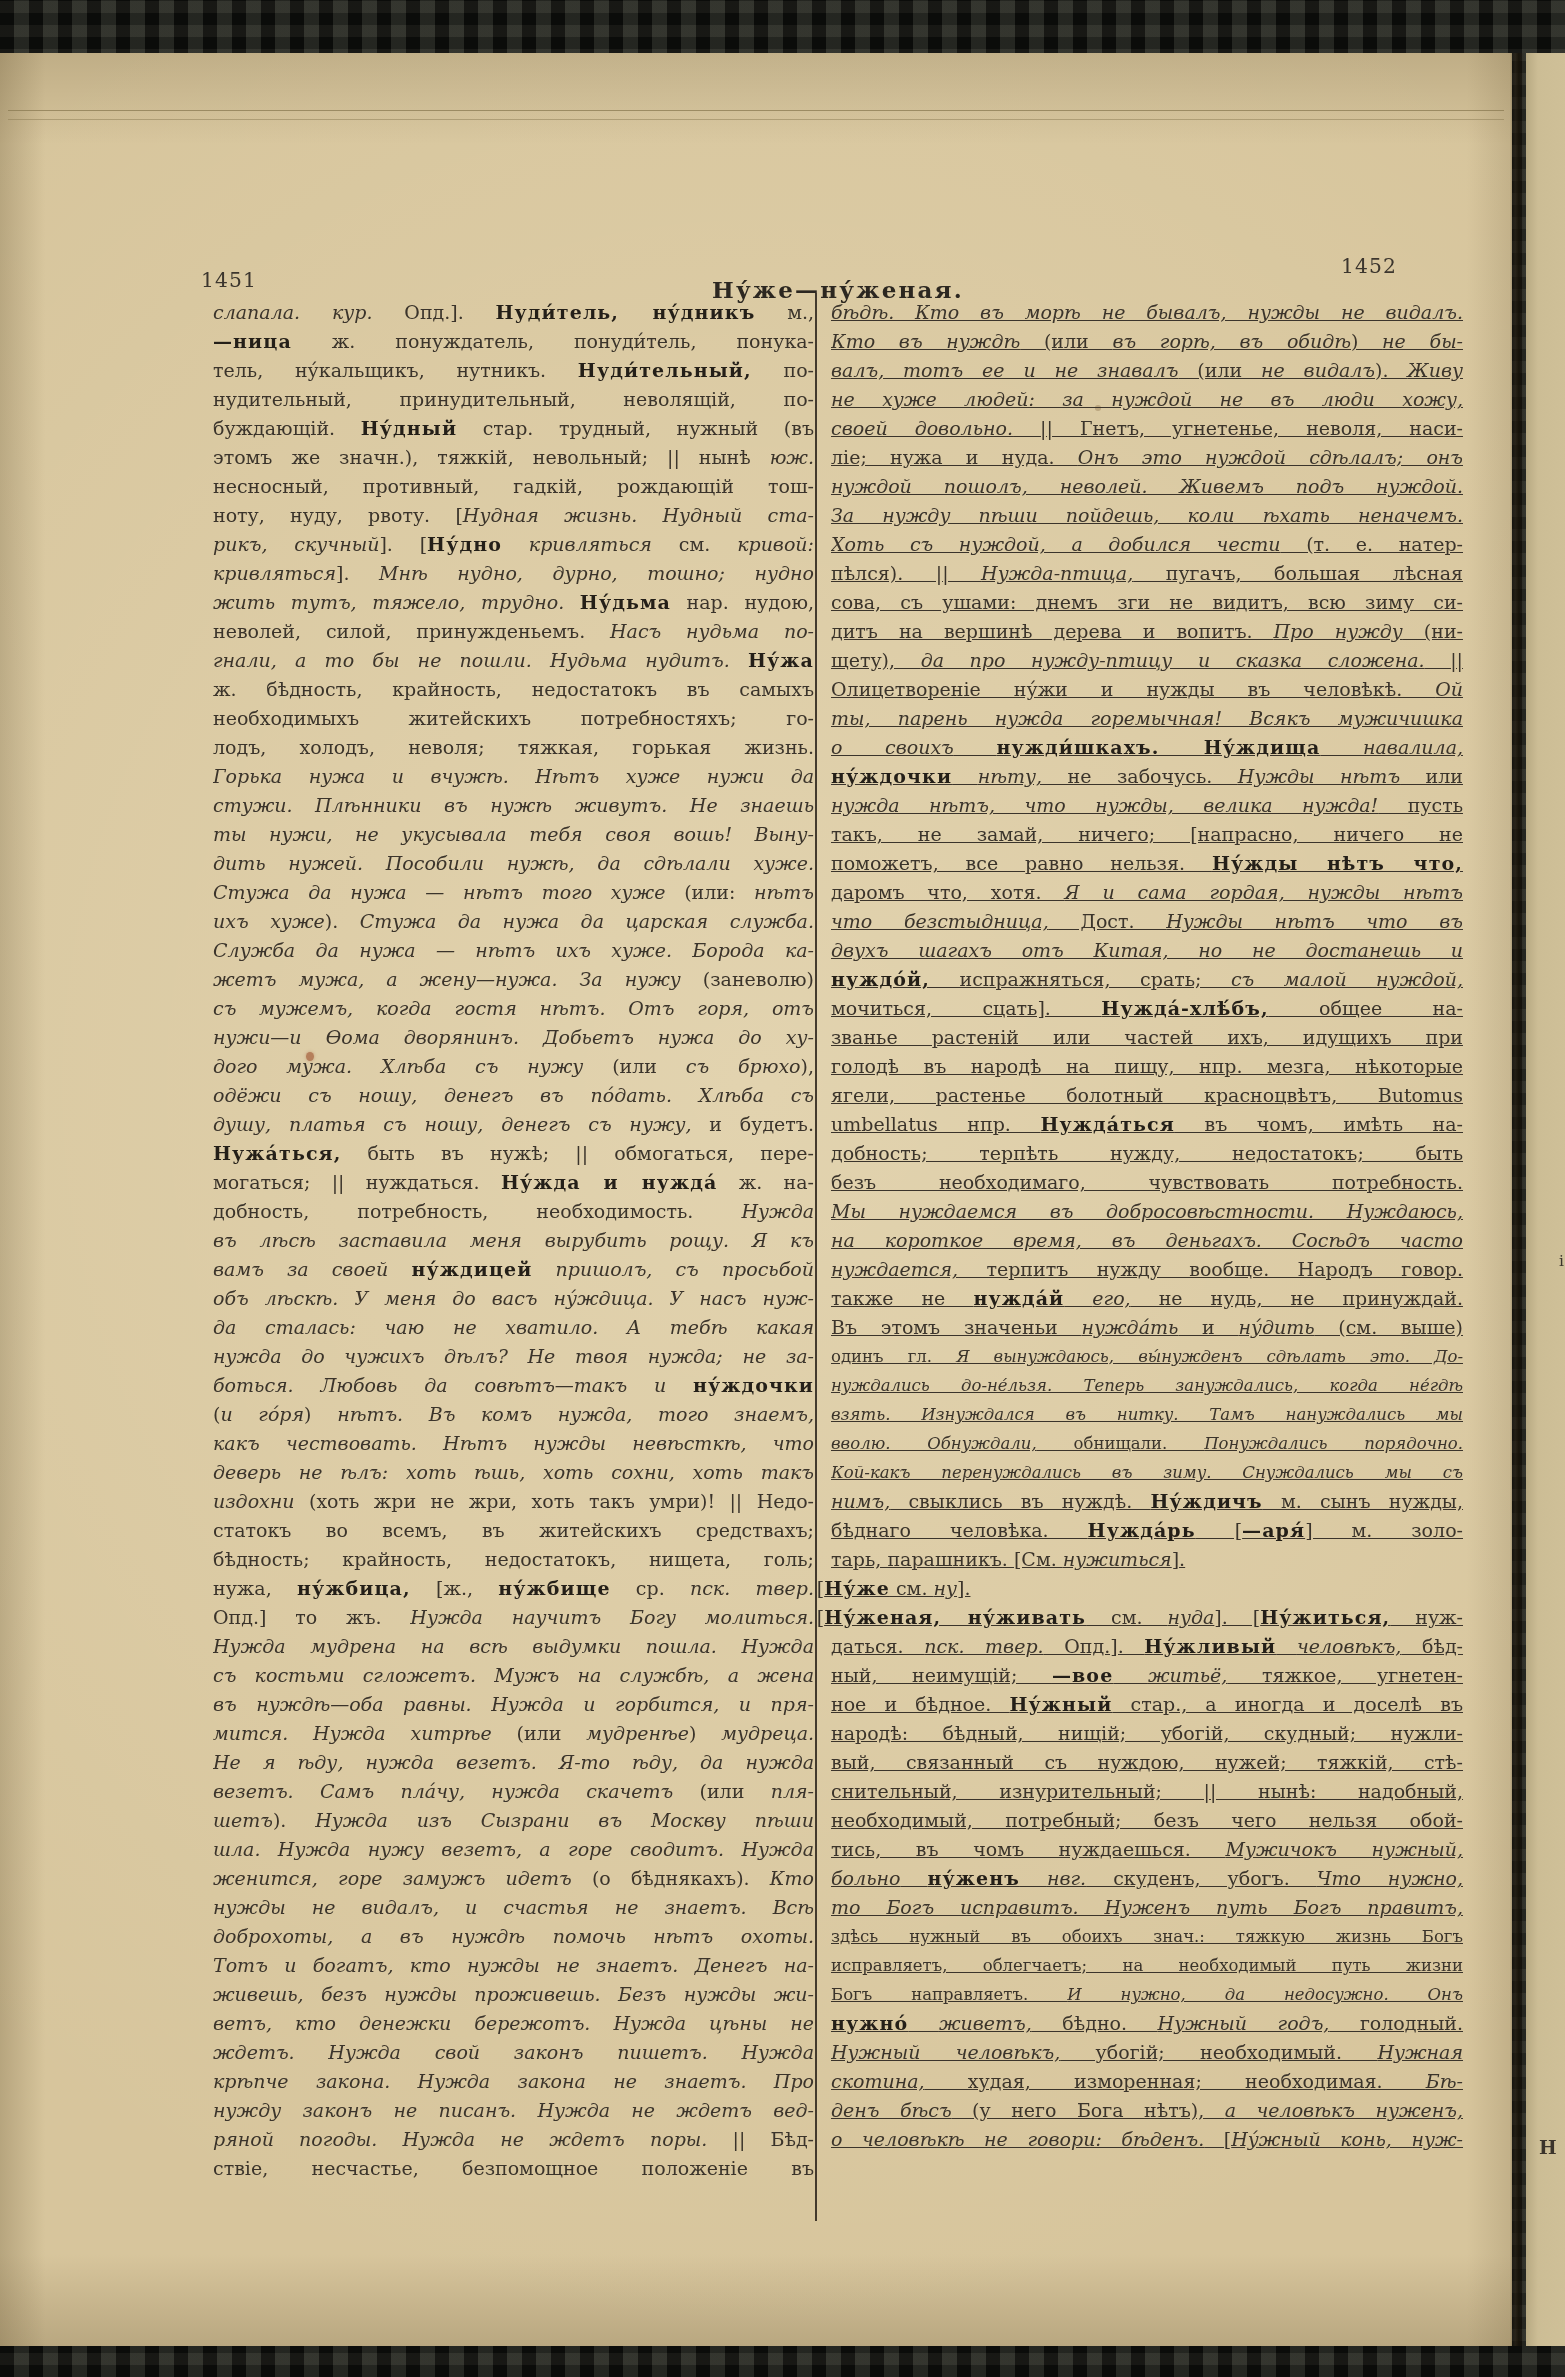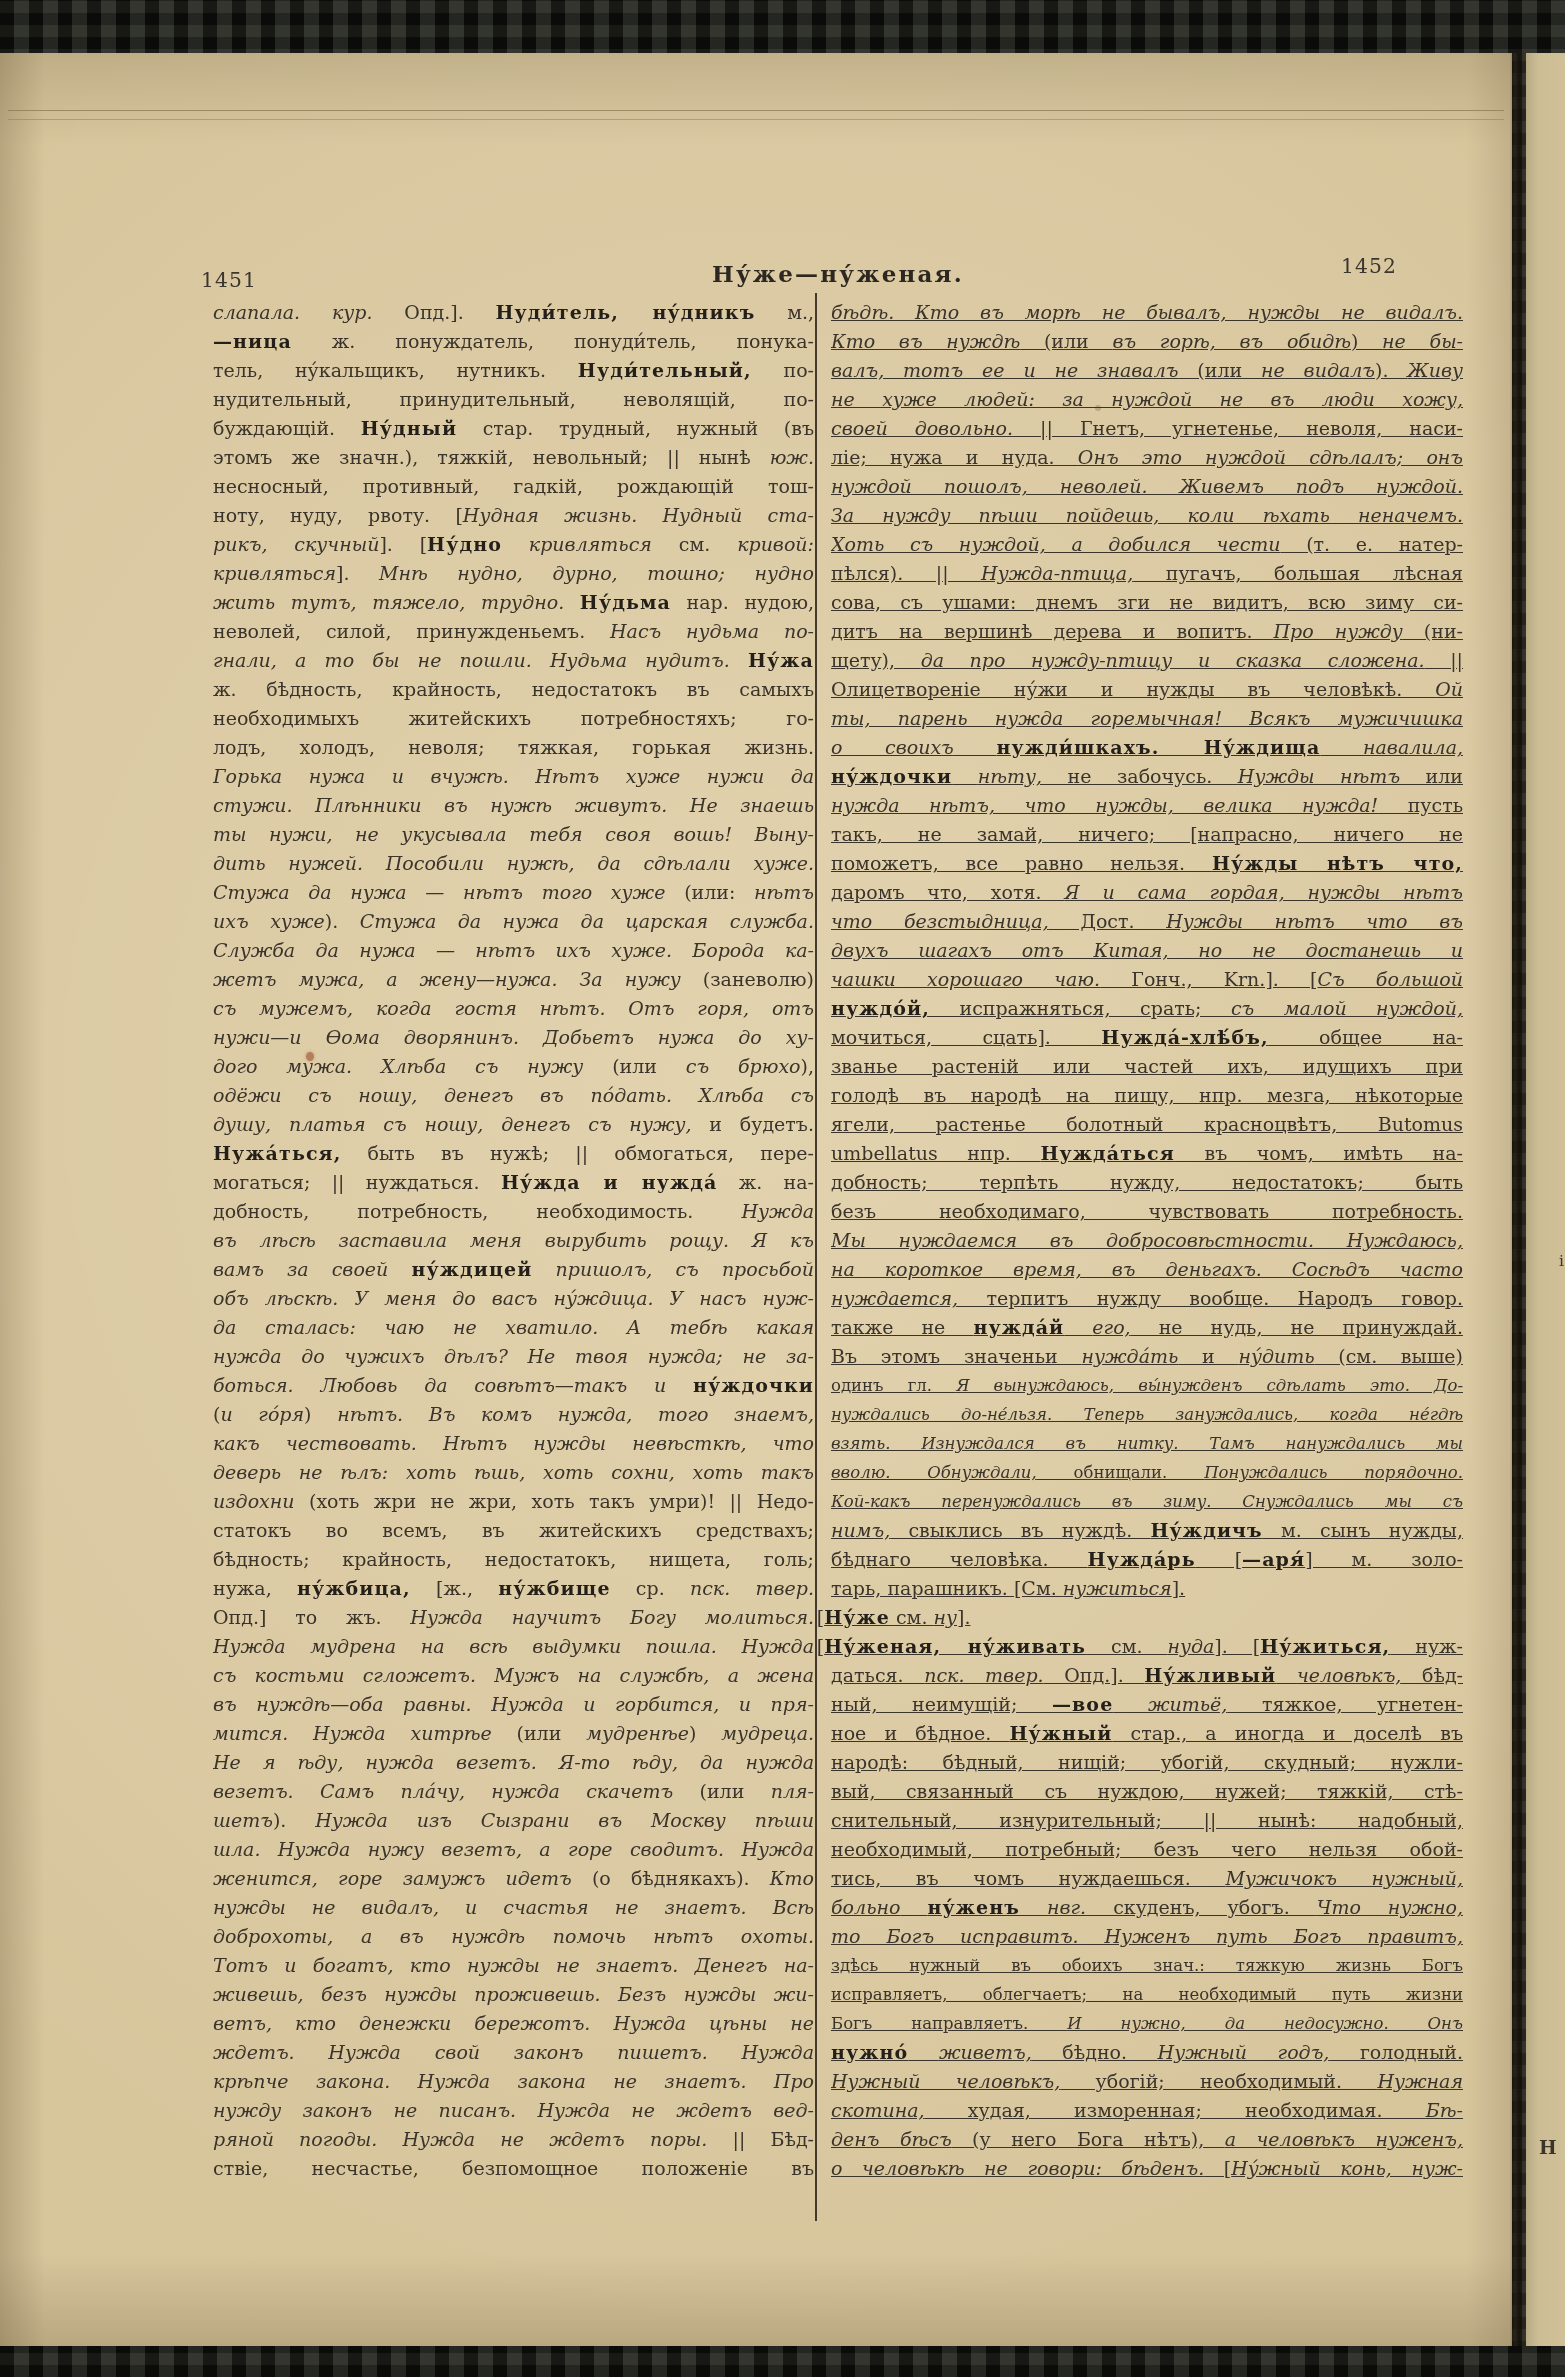--- a/index.html
+++ b/index.html
@@ -30,21 +30,21 @@
   .edge-line{position:absolute;left:7.7px;width:1496px;height:1.1px;background:#8a7a52;}
   .edge-line.l1{top:57px;opacity:.75;}
   .edge-line.l2{top:66px;opacity:.5;}
   .stain{position:absolute;border-radius:50%;}
   .stain.s1{left:306px;top:999px;width:8.2px;height:9.3px;background:rgba(148,62,28,0.55);box-shadow:0 0 3.3px rgba(148,62,28,0.35);}
   .stain.s2{left:1095px;top:352px;width:5.5px;height:5.5px;background:rgba(120,90,50,0.30);}
   .pageno{position:absolute;top:215px;font-size:20.3px;color:#3c362e;letter-spacing:1.1px;}
   #pageno-left{left:201px;}
   #pageno-right{left:1341px;width:124px;text-align:left;top:201px;}
   #running-title{
-    position:absolute;left:214px;width:1248px;top:207px;text-align:center;
+    position:absolute;left:214px;width:1248px;top:223px;text-align:center;
     font-size:23px;font-weight:bold;letter-spacing:2.2px;color:#2c2720;
   }
   #divider{position:absolute;left:815px;top:240px;width:1.6px;height:1928px;background:rgba(45,38,28,0.88);}
   .col{position:absolute;top:245px;color:#3b342b;}
   #col-left{left:213px;width:601px;}
   #col-right{left:831px;width:632px;text-decoration:underline;}
   .line{
     height:29px;line-height:29px;font-size:19px;
     text-align:justify;text-align-last:justify;overflow:hidden;
   }
@@ -155,21 +155,20 @@
       <div class="line"><span>Олицетвореніе ну́жи и нужды въ человѣкѣ. </span><span class="i">Ой</span></div>
       <div class="line"><span class="i">ты, парень нужда горемычная! Всякъ мужичишка</span></div>
       <div class="line"><span class="i">о своихъ</span><span> </span><span class="b">нужди́шкахъ. Ну́ждища</span><span> </span><span class="i">навалила,</span></div>
       <div class="line"><span class="b">ну́ждочки</span><span> </span><span class="i">нѣту,</span><span> не забочусь. </span><span class="i">Нужды нѣтъ</span><span> или</span></div>
       <div class="line"><span class="i">нужда нѣтъ, что нужды, велика нужда!</span><span> пусть</span></div>
       <div class="line"><span>такъ, не замай, ничего; [напрасно, ничего не</span></div>
       <div class="line"><span>поможетъ, все равно нельзя. </span><span class="b">Ну́жды нѣтъ что,</span></div>
       <div class="line"><span>даромъ что, хотя. </span><span class="i">Я и сама гордая, нужды нѣтъ</span></div>
       <div class="line"><span class="i">что безстыдница,</span><span> Дост. </span><span class="i">Нужды нѣтъ что въ</span></div>
       <div class="line"><span class="i">двухъ шагахъ отъ Китая, но не достанешь и</span></div>
-      <div class="line"><span class="i">чашки хорошаго чаю.</span><span> Гонч., Krn.]. [</span><span class="i">Съ большой</span></div>
       <div class="line"><span class="b">нуждо́й,</span><span> испражняться, срать; </span><span class="i">съ малой нуждой,</span></div>
       <div class="line"><span>мочиться, сцать]. </span><span class="b">Нужда́-хлѣ́бъ,</span><span> общее на-</span></div>
       <div class="line"><span>званье растеній или частей ихъ, идущихъ при</span></div>
       <div class="line"><span>голодѣ въ народѣ на пищу, нпр. мезга, нѣкоторые</span></div>
       <div class="line"><span>ягели, растенье болотный красноцвѣтъ, Butomus</span></div>
       <div class="line"><span>umbellatus нпр. </span><span class="b">Нужда́ться</span><span> въ чомъ, имѣть на-</span></div>
       <div class="line"><span>добность; терпѣть нужду, недостатокъ; быть</span></div>
       <div class="line"><span>безъ необходимаго, чувствовать потребность.</span></div>
       <div class="line"><span class="i">Мы нуждаемся въ добросовѣстности. Нуждаюсь,</span></div>
       <div class="line"><span class="i">на короткое время, въ деньгахъ. Сосѣдъ часто</span></div>

